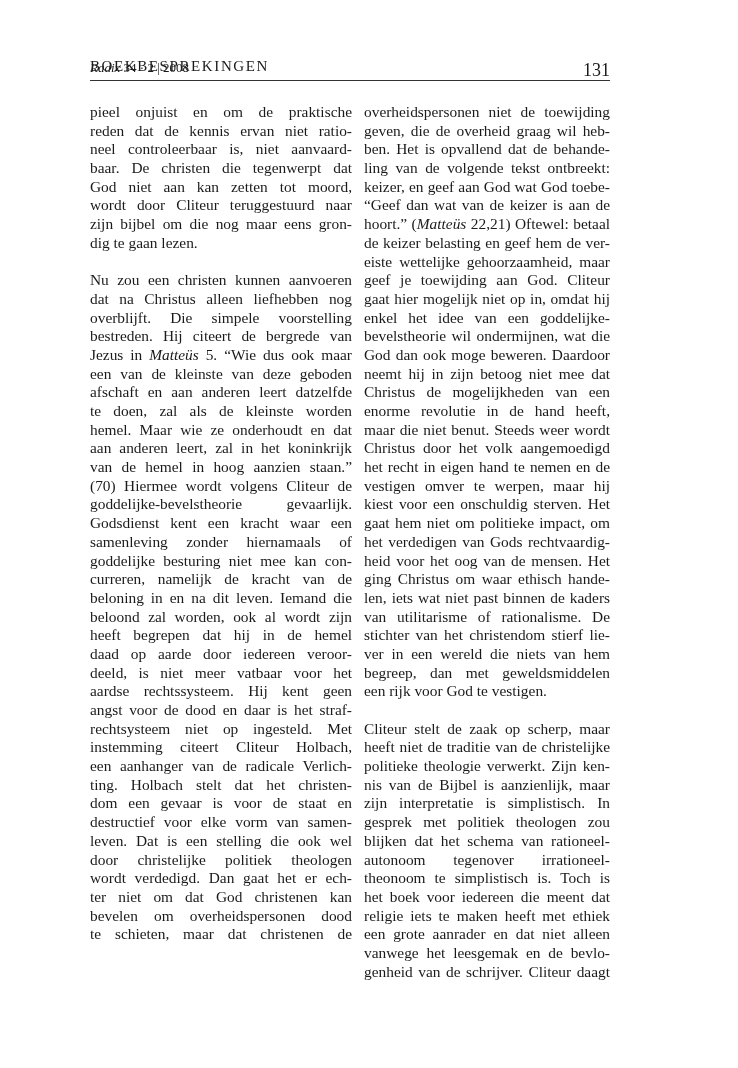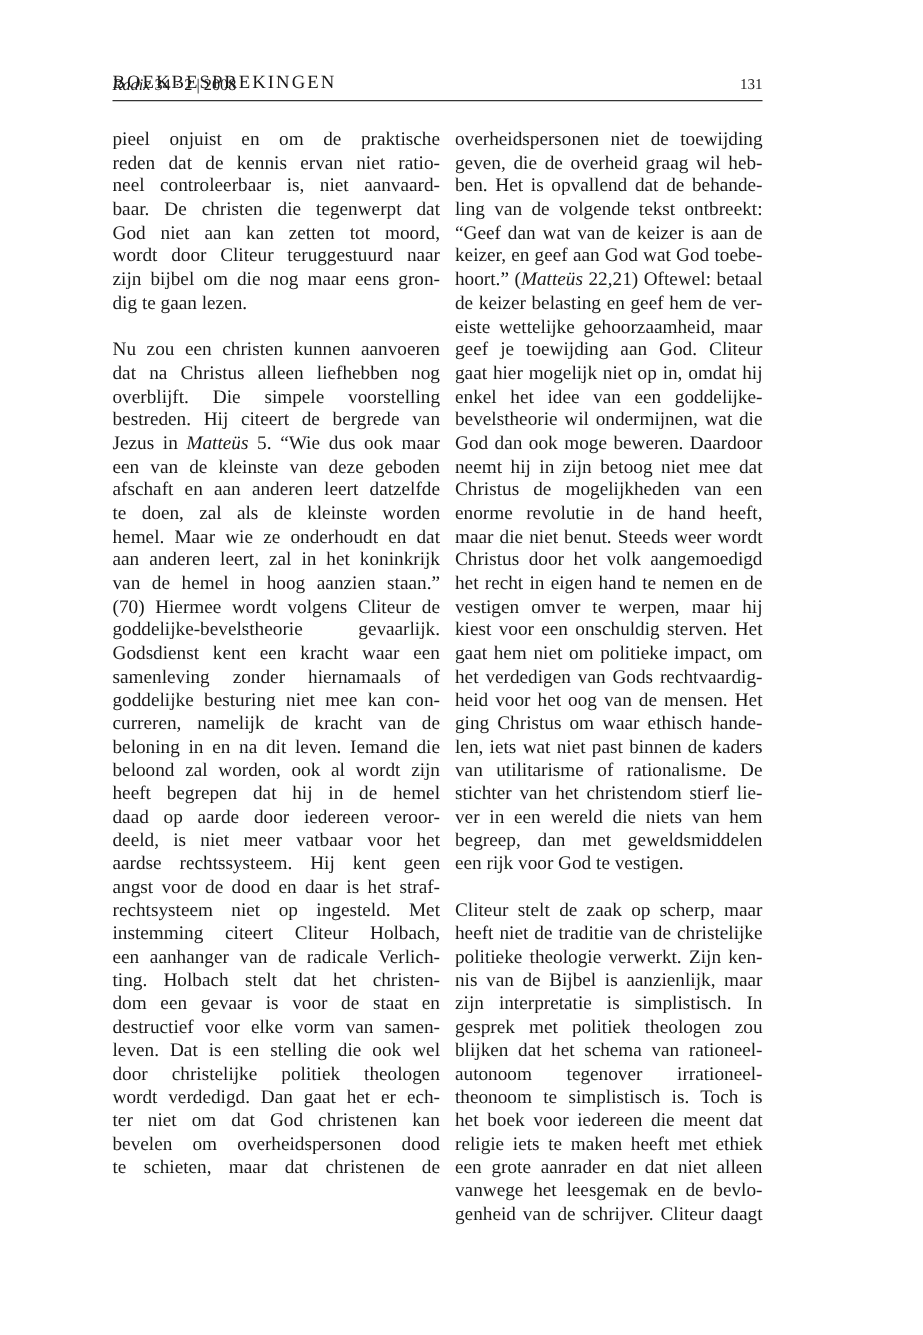--- a/index.html
+++ b/index.html
@@ -16,21 +16,21 @@
     position: absolute; left: 90px; top: 58px; width: 520px; height: 22px;
     border-bottom: 1px solid #333;
     font-family: "Liberation Serif", serif;
   }
   .rh-left { position: absolute; left: 0; top: 2px; font-size: 13px; }
   .rh-left .journal { font-style: italic; }
   .rh-center {
     position: absolute; left: 0; right: 0; top: 0; 
     font-size: 15px; letter-spacing: 1.6px;
   }
-  .rh-right { position: absolute; right: 0; top: 2px; font-size: 12px; }
+  .rh-right { position: absolute; right: 0; top: 2px; font-size: 18px; }
   .col {
     position: absolute; top: 103px;
     font-family: Liberation Serif, serif;
     font-size: 15.4px;
     line-height: 18.7px;
     text-align: justify;
   }
   .col-left { left: 90px; width: 262px; }
   .col-right { left: 364px; width: 246px; }
   .col .line { display: block; text-align: justify; text-align-last: justify; white-space: nowrap; height: 18.7px; }
@@ -96,22 +96,22 @@
       <span class="line">wordt verdedigd. Dan gaat het er ech-</span>
       <span class="line">ter niet om dat God christenen kan</span>
       <span class="line">bevelen om overheidspersonen dood</span>
       <span class="line">te schieten, maar dat christenen de</span>
     </div>
   <div class="col col-right" id="col-right">
       <span class="line">overheidspersonen niet de toewijding</span>
       <span class="line">geven, die de overheid graag wil heb-</span>
       <span class="line">ben. Het is opvallend dat de behande-</span>
       <span class="line">ling van de volgende tekst ontbreekt:</span>
+      <span class="line">keizer, en geef aan God wat God toebe-</span>
       <span class="line">“Geef dan wat van de keizer is aan de</span>
-      <span class="line">keizer, en geef aan God wat God toebe-</span>
       <span class="line">hoort.” (<i>Matteüs</i> 22,21) Oftewel: betaal</span>
       <span class="line">de keizer belasting en geef hem de ver-</span>
       <span class="line">eiste wettelijke gehoorzaamheid, maar</span>
       <span class="line">geef je toewijding aan God. Cliteur</span>
       <span class="line">gaat hier mogelijk niet op in, omdat hij</span>
       <span class="line">enkel het idee van een goddelijke-</span>
       <span class="line">bevelstheorie wil ondermijnen, wat die</span>
       <span class="line">God dan ook moge beweren. Daardoor</span>
       <span class="line">neemt hij in zijn betoog niet mee dat</span>
       <span class="line">Christus de mogelijkheden van een</span>

